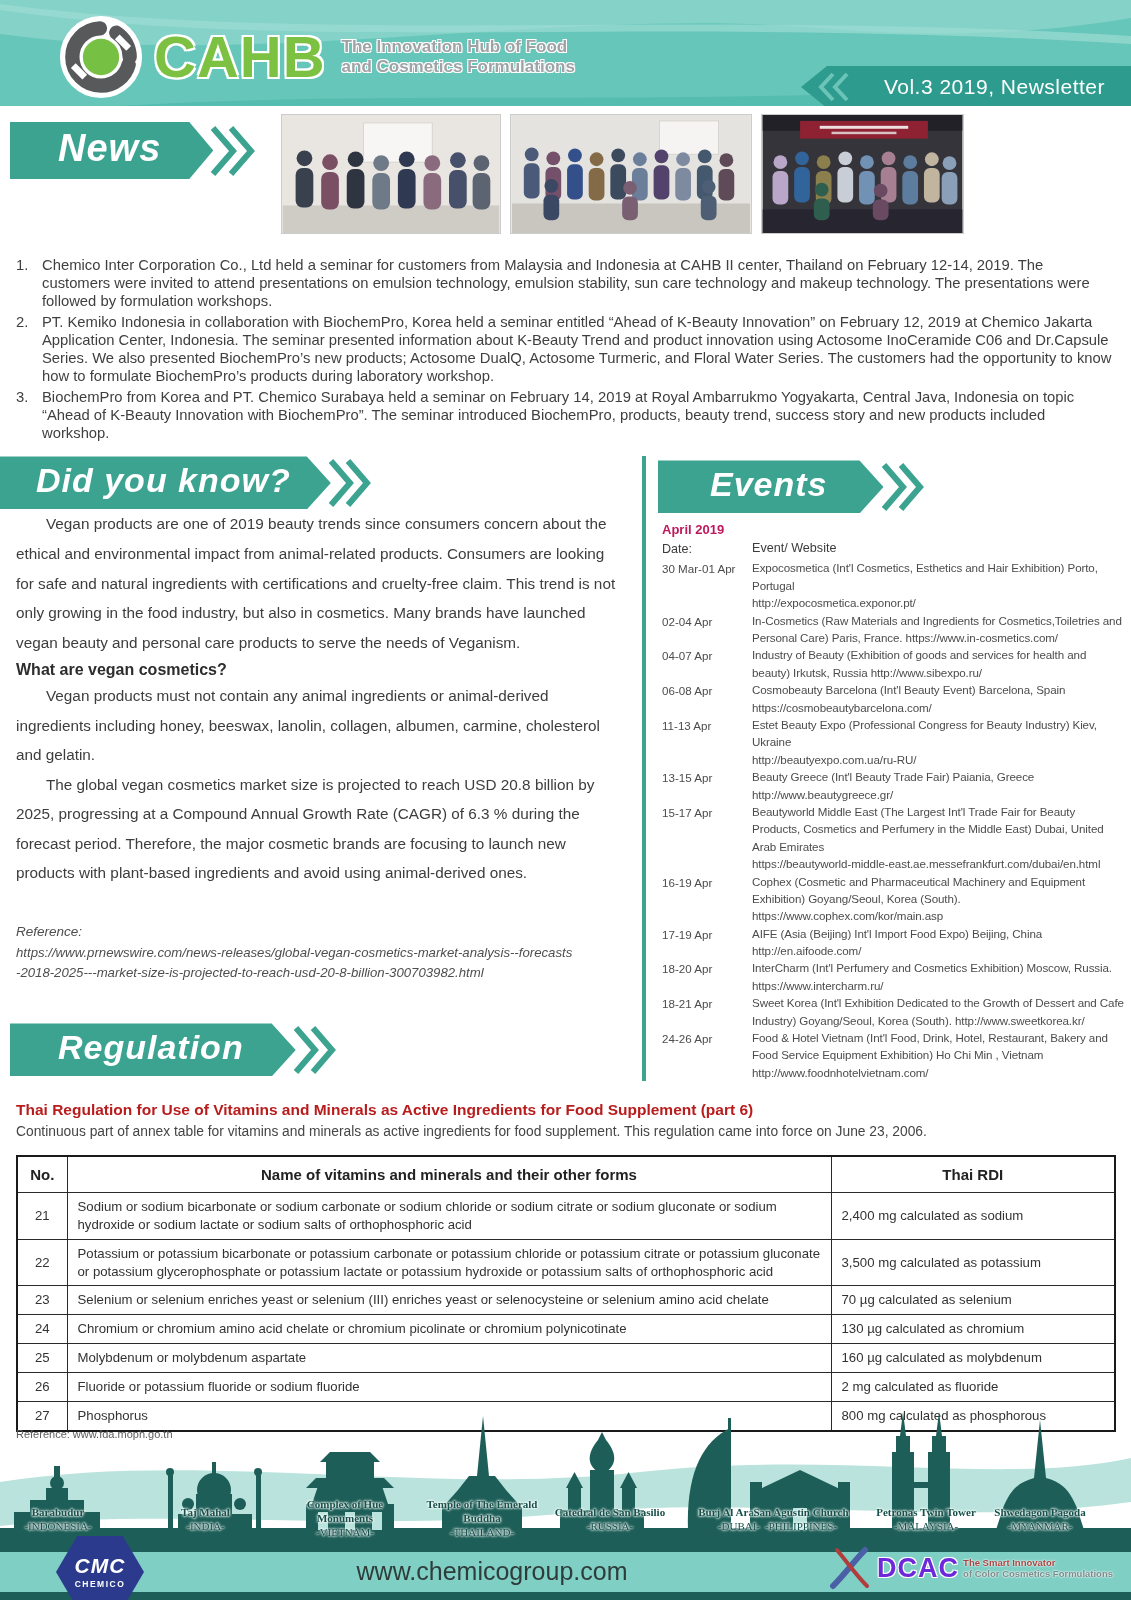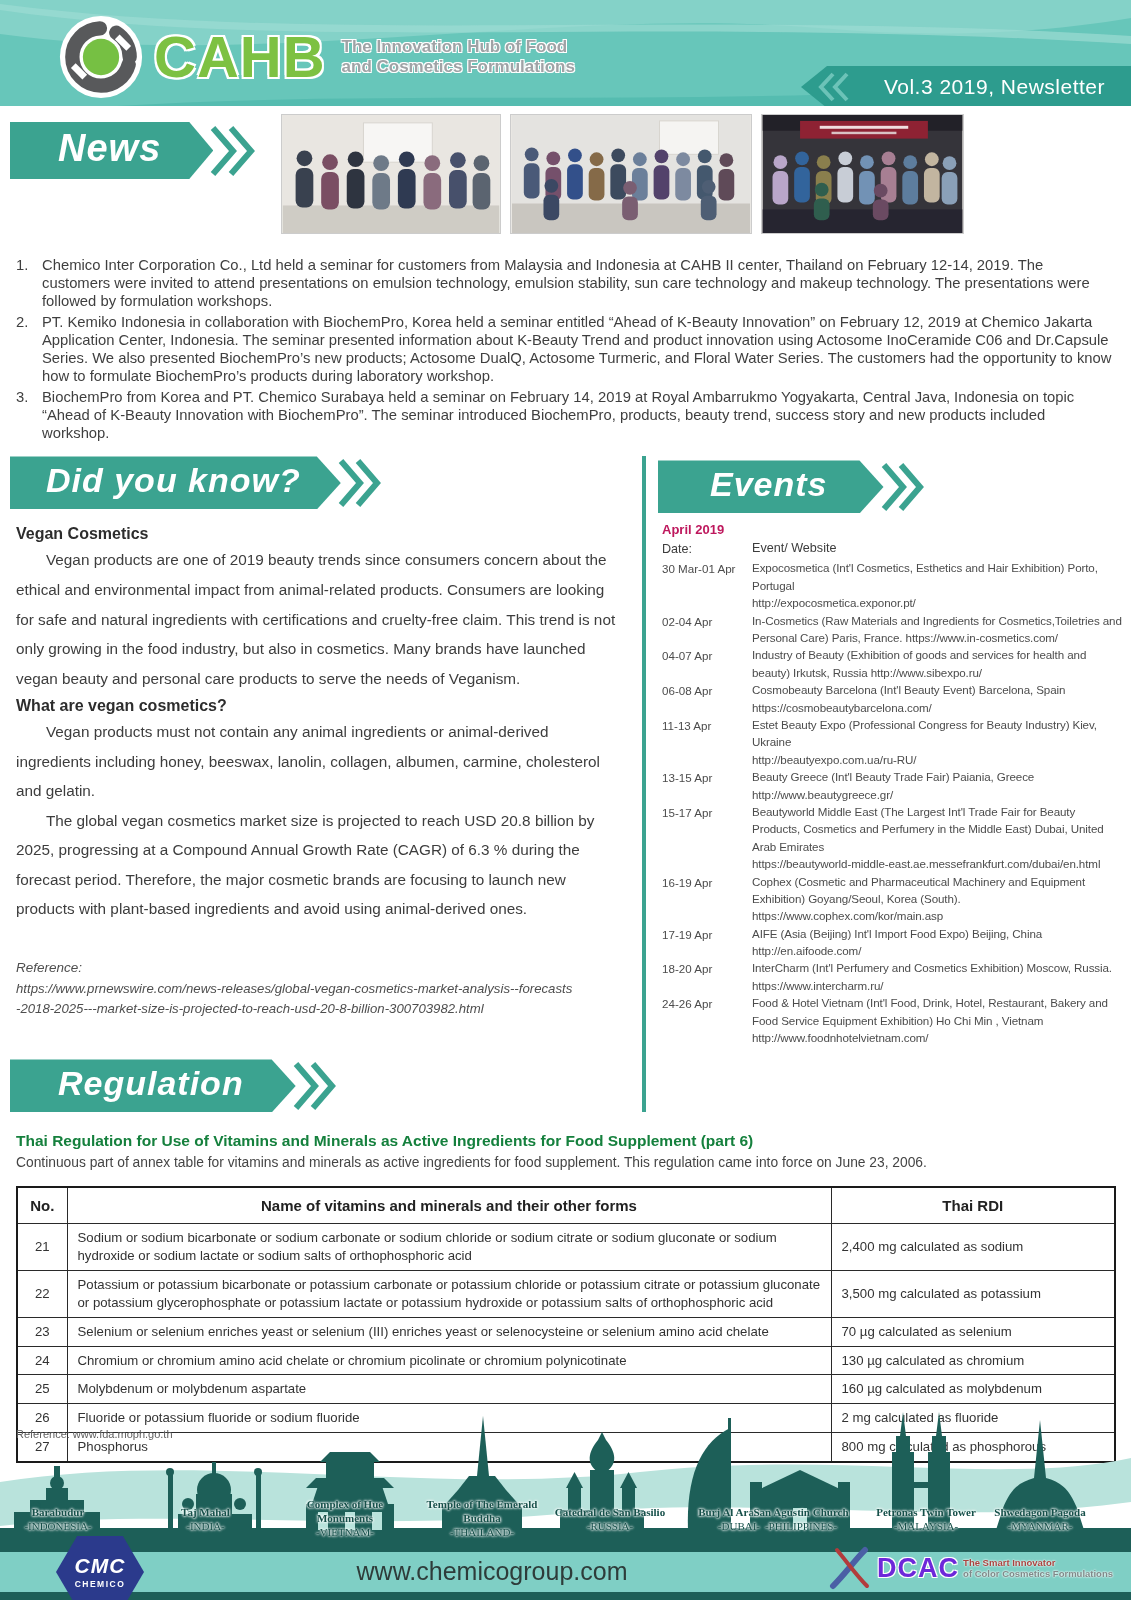--- a/index.html
+++ b/index.html
@@ -51,21 +51,21 @@
   .ev-month { font-size:13px; font-weight:700; color:#be185d; margin:9px 0 4px 4px; }
   .ev-head { display:flex; font-size:12.6px; font-weight:400; color:#3c3c3c; margin:0 0 3px 4px; }
   .ev { display:flex; margin-left:4px; font-size:11.6px; line-height:1.5; color:#4c4c4c; }
   .ev-date { flex:none; width:90px; padding-top:1px; }
   .ev-text { flex:1; white-space:pre-line; letter-spacing:-.1px; }
 
   .reg-banner-row { margin:40px 0 0 10px; }
 
   
   .reg-block { margin:20px 16px 0 16px; }
-  .reg-heading { font-size:15.5px; font-weight:700; color:#15803d; }
+  .reg-heading { font-size:15.5px; font-weight:700; color:#b91c1c; }
   .reg-desc { font-size:13.8px; color:#454545; margin-top:5px; }
   table.reg { width:1100px; margin:16px 0 0 16px; border-collapse:collapse; border:2px solid #1a1a1a; }
   table.reg th, table.reg td { border:1px solid #2a2a2a; }
   table.reg th { font-size:15px; font-weight:700; color:#222; padding:9px 6px; text-align:center; }
   table.reg td { font-size:13.2px; color:#333; padding:5px 10px; line-height:1.35; vertical-align:middle; }
   td.c-no { text-align:center; font-size:14px; width:48px; }
   col.w-no { width:50px; } col.w-rdi { width:284px; }
   .fda-ref { position:absolute; left:16px; top:1428px; font-size:11px; color:#5d5d5d; }
 
   
@@ -301,28 +301,27 @@
     </div>
     <div class="news-item">
       <div class="news-num">3.</div>
       <div class="news-text">BiochemPro from Korea and PT. Chemico Surabaya held a seminar on February 14, 2019 at Royal Ambarrukmo Yogyakarta, Central Java, Indonesia on topic “Ahead of K-Beauty Innovation with BiochemPro”. The seminar introduced BiochemPro, products, beauty trend, success story and new products included workshop.</div>
     </div>
   </div>
 
   <div class="cols">
 
     <div class="col-left">
-      <div class="banner-row" style="margin-left:10px;">
+      <div class="banner-row" style="">
         <div class="banner b-mid">Did you know?</div>
         <svg class="chev" width="44" height="52" viewBox="0 0 44 52">
           <path d="M4,4 L23,26 L4,48" stroke="#3ba390" stroke-width="6" fill="none"></path>
           <path d="M21,4 L40,26 L21,48" stroke="#3ba390" stroke-width="6" fill="none"></path>
         </svg>
       </div>
-      <div class="dyk-sub">Vegan Cosmetics</div>
       <div class="dyk-p">Vegan products are one of 2019 beauty trends since consumers concern about the ethical and environmental impact from animal-related products. Consumers are looking for safe and natural ingredients with certifications and cruelty-free claim. This trend is not only growing in the food industry, but also in cosmetics. Many brands have launched vegan beauty and personal care products to serve the needs of Veganism.</div>
       <div class="dyk-sub" style="margin-top:4px;">What are vegan cosmetics?</div>
       <div class="dyk-p">Vegan products must not contain any animal ingredients or animal-derived ingredients including honey, beeswax, lanolin, collagen, albumen, carmine, cholesterol and gelatin.</div>
       <div class="dyk-p">The global vegan cosmetics market size is projected to reach USD 20.8 billion by 2025, progressing at a Compound Annual Growth Rate (CAGR) of 6.3 % during the forecast period. Therefore, the major cosmetic brands are focusing to launch new products with plant-based ingredients and avoid using animal-derived ones.</div>
       <div class="dyk-ref">
         <div>Reference:</div>
         <div class="url" style="white-space:pre-line;">https://www.prnewswire.com/news-releases/global-vegan-cosmetics-market-analysis--forecasts
 -2018-2025---market-size-is-projected-to-reach-usd-20-8-billion-300703982.html</div>
       </div>
       <div class="banner-row reg-banner-row">
@@ -386,20 +385,24 @@
         </div>
       <div class="ev">
           <div class="ev-date">17-19 Apr</div>
           <div class="ev-text">AIFE (Asia (Beijing) Int'l Import Food Expo) Beijing, China
 http://en.aifoode.com/</div>
         </div>
       <div class="ev">
           <div class="ev-date">18-20 Apr</div>
           <div class="ev-text">InterCharm (Int'l Perfumery and Cosmetics Exhibition) Moscow, Russia.
 https://www.intercharm.ru/</div>
+        </div>
+      <div class="ev">
+          <div class="ev-date">18-21 Apr</div>
+          <div class="ev-text">Sweet Korea (Int'l Exhibition Dedicated to the Growth of Dessert and Cafe Industry) Goyang/Seoul, Korea (South). http://www.sweetkorea.kr/</div>
         </div>
       <div class="ev">
           <div class="ev-date">24-26 Apr</div>
           <div class="ev-text">Food &amp; Hotel Vietnam (Int'l Food, Drink, Hotel, Restaurant, Bakery and Food Service Equipment Exhibition) Ho Chi Min , Vietnam
 http://www.foodnhotelvietnam.com/</div>
         </div>
     </div>
   </div>
 
   <div class="reg-block">

